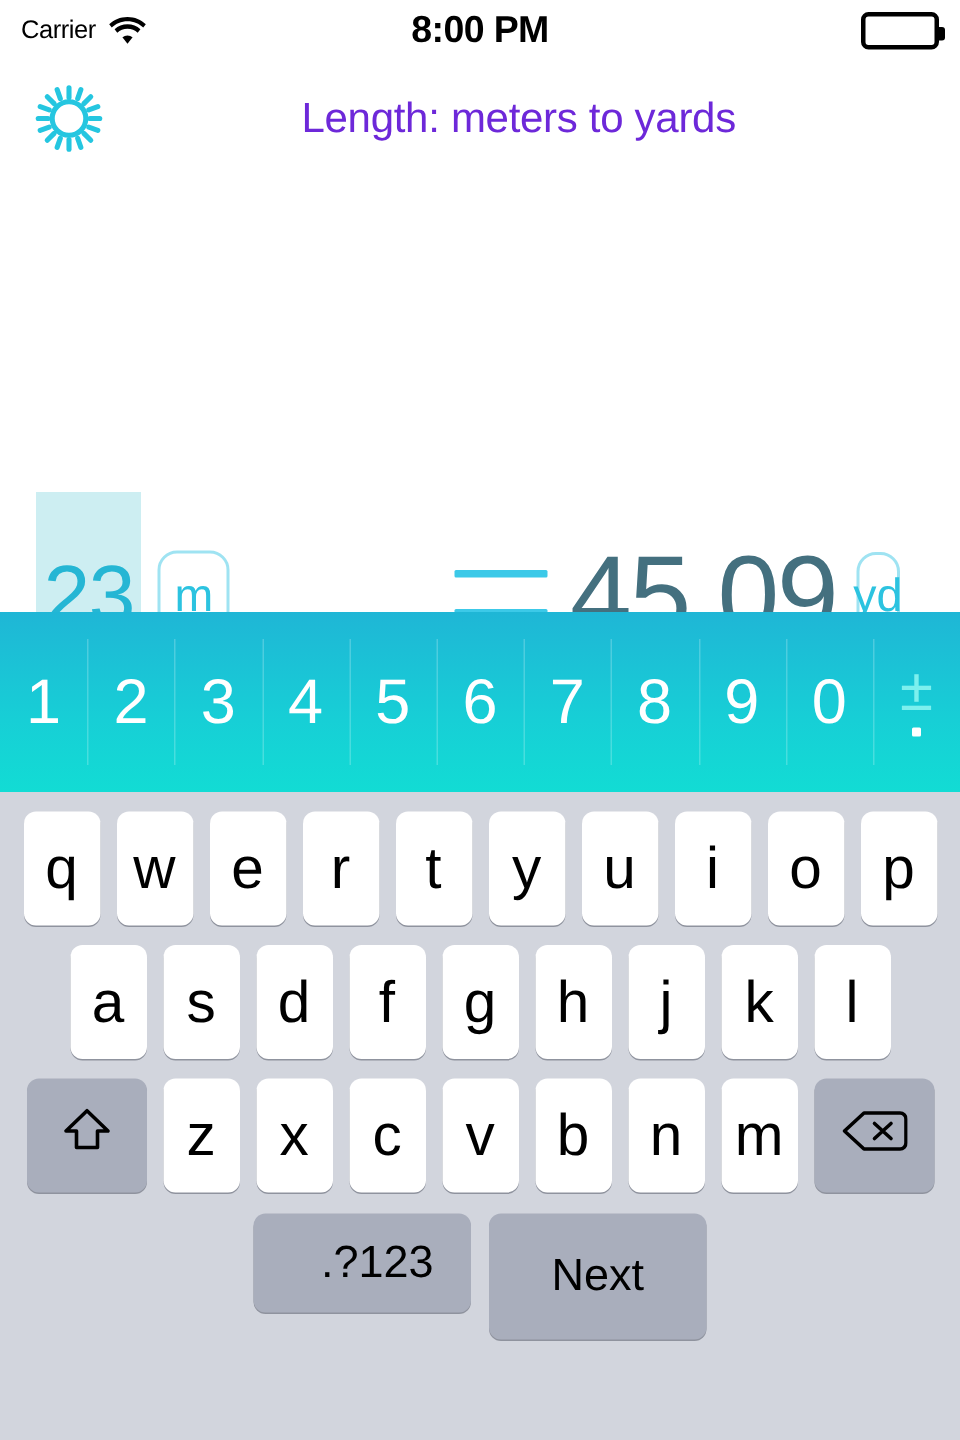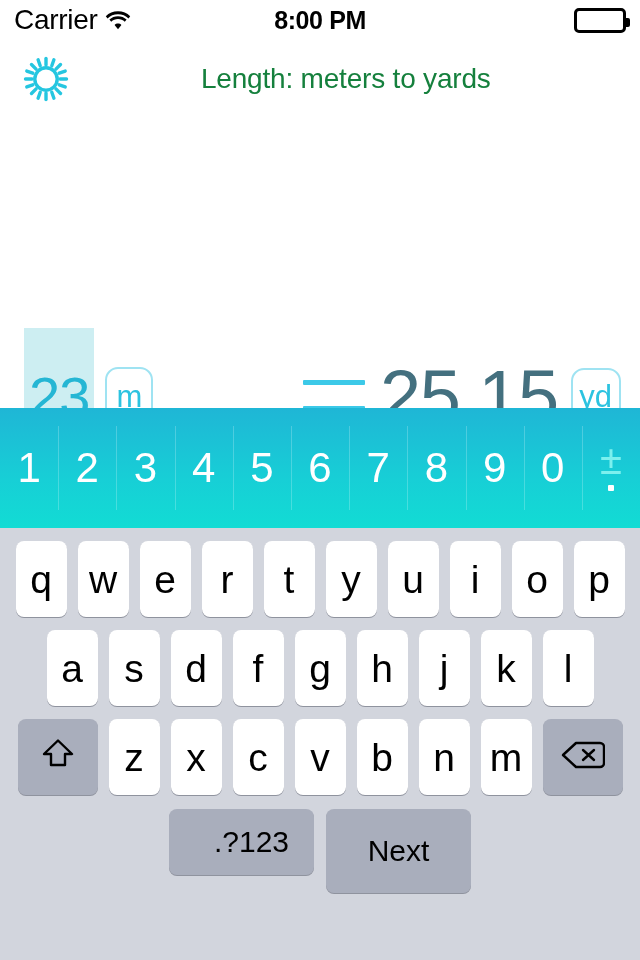--- a/index.html
+++ b/index.html
@@ -24,21 +24,21 @@
     padding: 0 14px;
     position: relative;
     background: #ffffff;
   }
   .status-left {
     display: flex;
     align-items: center;
     gap: 8px;
   }
   .carrier-text {
-    font-size: 28px;
+    font-size: 17px;
     color: #000;
     letter-spacing: -0.3px;
   }
   .wifi-icon { width: 26px; height: 20px; display: block; }
   .status-time {
     position: absolute;
     left: 0; right: 0;
     text-align: center;
     font-size: 25px;
     font-weight: bold;
@@ -80,21 +80,21 @@
     height: 78px;
     display: flex;
     align-items: center;
     padding-left: 22px;
     background: #ffffff;
   }
   .gear-icon { width: 48px; height: 48px; display: block; flex: 0 0 auto; }
   .app-title {
     margin-left: 131px;
     font-size: 28px;
-    color: #15803d;
+    color: #6d28d9;
     letter-spacing: -0.2px;
     white-space: nowrap;
   }
 
   
   .convert-area {
     position: relative;
     height: 290px;
     background: #ffffff;
   }
@@ -129,21 +129,21 @@
     justify-content: center;
     background: #fff;
   }
   .unit-badge.from {
     width: 48px;
     height: 60px;
     font-size: 31px;
     margin-left: 11px;
   }
   .unit-badge.to {
-    width: 50px;
+    width: 29px;
     height: 58px;
     font-size: 31px;
     margin-left: 13px;
   }
 
   .equals-sign {
     position: absolute;
     left: 303px;
     top: 262px;
     width: 62px;
@@ -341,21 +341,21 @@
     </span>
     <span class="unit-badge from">m</span>
   </div>
 
   <div class="equals-sign">
     <i></i>
       <i></i>
   </div>
 
   <div class="result-group">
-    <span class="result-value">25.15</span>
+    <span class="result-value">45.09</span>
     <span class="unit-badge to">yd</span>
   </div>
 
 </div>
 
 <div class="number-row">
   <div class="num-key">1</div>
   <div class="num-key">2</div>
   <div class="num-key">3</div>
   <div class="num-key">4</div>

